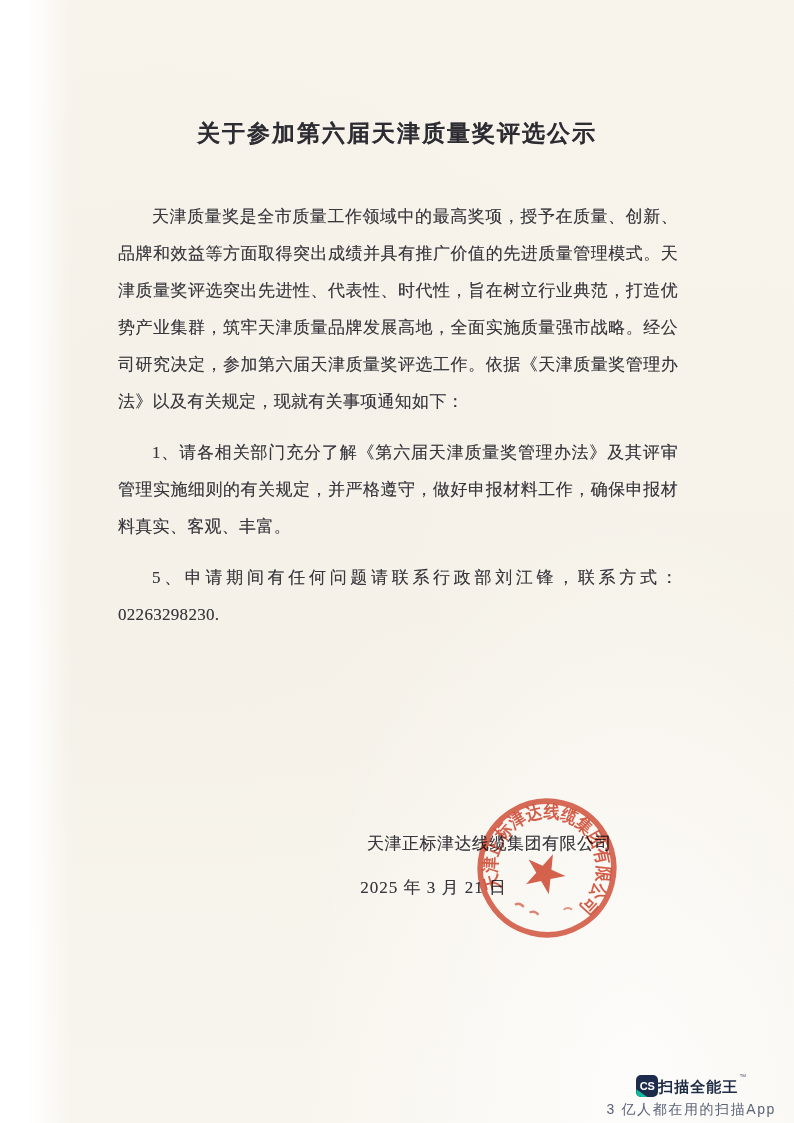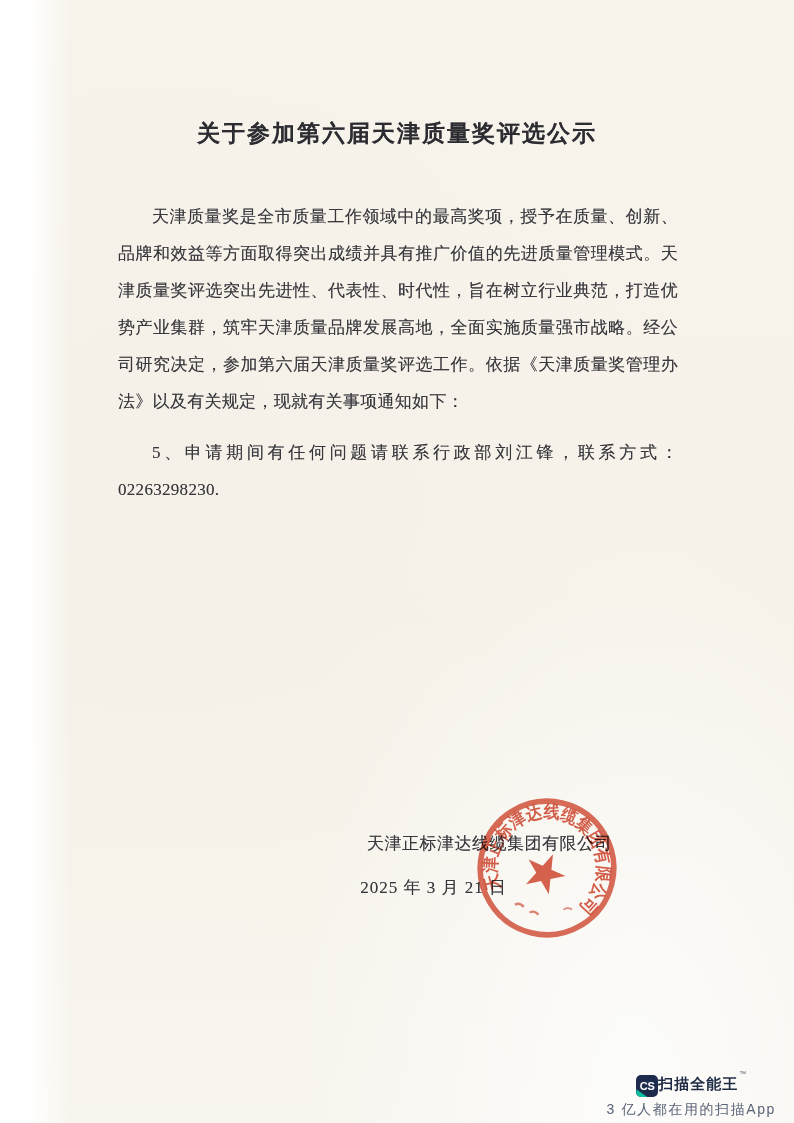--- a/index.html
+++ b/index.html
@@ -40,21 +40,21 @@
   }
   .company-seal{
     position:absolute;left:456px;top:777px;width:182px;height:182px;
     mix-blend-mode:multiply;opacity:.9;filter:blur(.3px);
   }
   .watermark{
     position:absolute;right:18px;top:1075px;
     display:flex;flex-direction:column;align-items:center;
     font-family:"Liberation Sans", sans-serif;
   }
-  .wm-row{display:flex;align-items:flex-start;}
+  .wm-row{display:flex;align-items:flex-end;}
   .wm-badge{
     position:relative;width:22px;height:22px;border-radius:5px;
     background:#1d2b4d;display:flex;align-items:center;justify-content:center;
     color:#ffffff;font-size:11px;font-weight:700;overflow:hidden;
   }
   .wm-badge-corner{
     position:absolute;left:0;bottom:0;width:11px;height:9px;
     background:#0ebfa0;
     clip-path:polygon(0 100%,0 15%,100% 100%);
   }
@@ -64,20 +64,21 @@
 </style>
 </head>
 <body>
 
 <div class="scan-page">
 
   <h1 class="doc-title">关于参加第六届天津质量奖评选公示</h1>
 
   <div class="doc-body">
     <p>天津质量奖是全市质量工作领域中的最高奖项，授予在质量、创新、品牌和效益等方面取得突出成绩并具有推广价值的先进质量管理模式。天津质量奖评选突出先进性、代表性、时代性，旨在树立行业典范，打造优势产业集群，筑牢天津质量品牌发展高地，全面实施质量强市战略。经公司研究决定，参加第六届天津质量奖评选工作。依据《天津质量奖管理办法》以及有关规定，现就有关事项通知如下：</p>
+    <p>1、请各相关部门充分了解《第六届天津质量奖管理办法》及其评审管理实施细则的有关规定，并严格遵守，做好申报材料工作，确保申报材料真实、客观、丰富。</p>
     <p>5、申请期间有任何问题请联系行政部刘江锋，联系方式：02263298230.</p>
   </div>
 
   <div class="sig-company">天津正标津达线缆集团有限公司</div>
   <div class="sig-date">2025 年 3 月 21 日</div>
 
   <svg class="company-seal" viewBox="0 0 180 180" xmlns="http://www.w3.org/2000/svg">
     <g transform="rotate(14 90 90)" fill="none">
       <circle cx="90" cy="90" r="66" stroke="#cf3f27" stroke-width="5.5" stroke-opacity="0.85"></circle>
       <defs>

